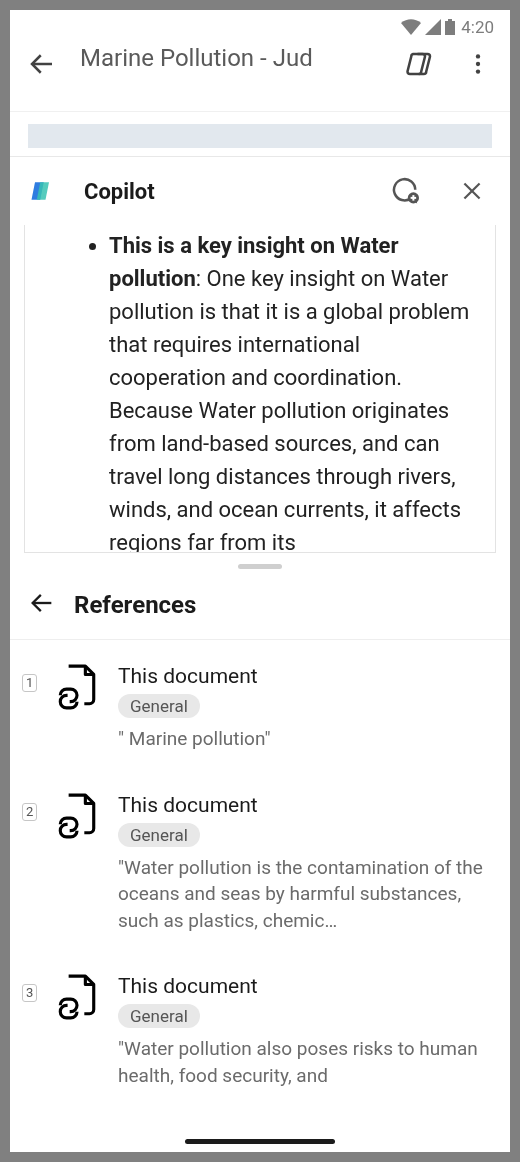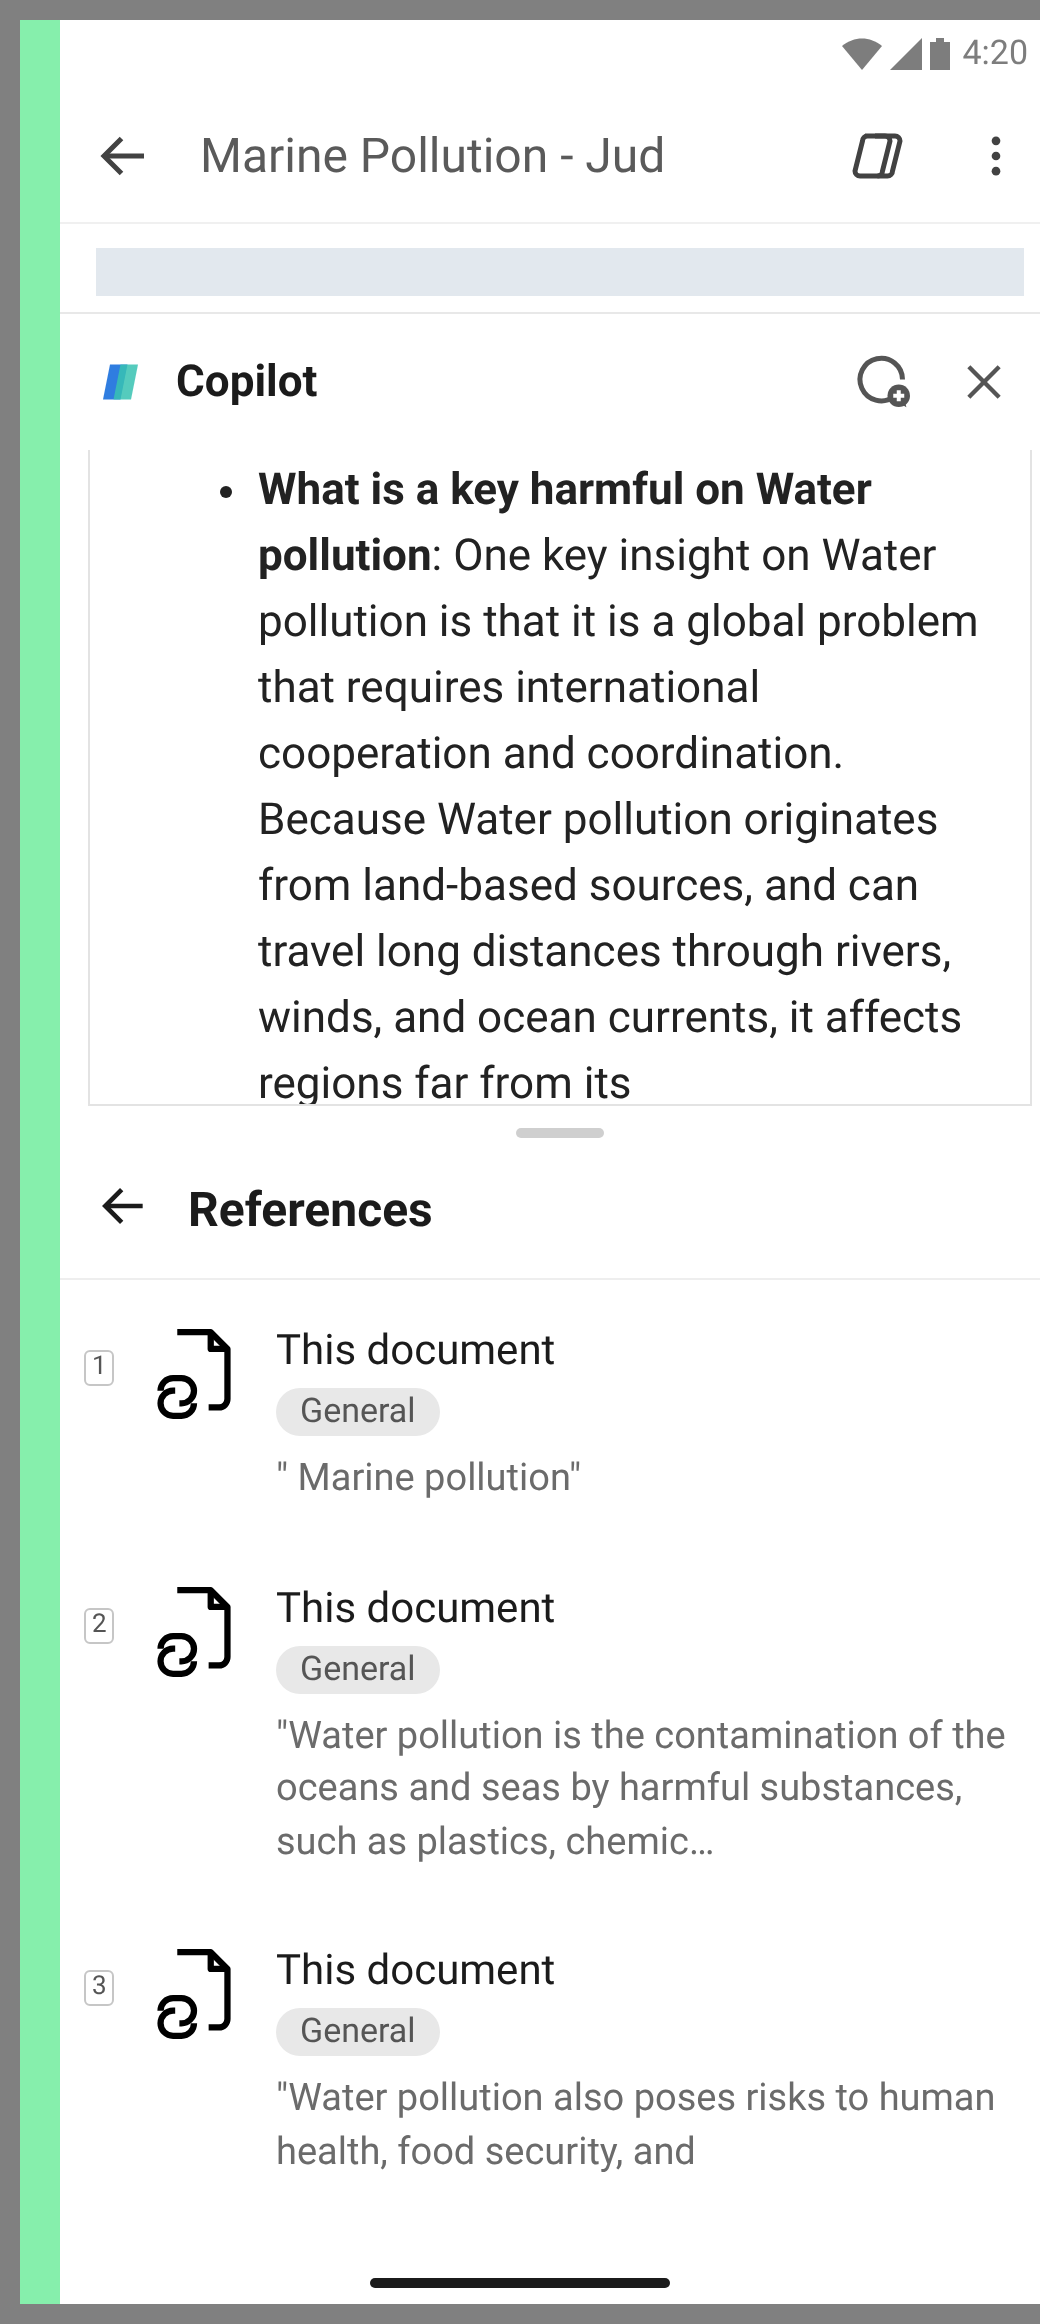--- a/index.html
+++ b/index.html
@@ -1,34 +1,34 @@
 <!DOCTYPE html>
 <html><head>
   <meta charset="utf-8">
   <style>
     * { box-sizing: border-box; margin: 0; padding: 0; }
     html, body { width: 520px; height: 1162px; font-family: -apple-system, "Segoe UI", Roboto, sans-serif; background: #808080; overflow: hidden; }
-    .device { position: relative; width: 520px; height: 1162px; background: #86efac; border: 10px solid #808080; padding-left: 20px; }
+    .device { position: relative; width: 520px; height: 1162px; background: #86efac; border: 10px solid #808080; }
     .inner { width: 500px; height: 1142px; background: #fff; display: flex; flex-direction: column; }
 
     
     .status-bar { height: 34px; display: flex; align-items: center; justify-content: flex-end; padding: 0 16px; color: #7d7d7d; font-size: 17px; gap: 6px; }
     .status-icons { display: flex; gap: 4px; align-items: center; }
 
     
-    .app-bar { height: 68px; display: flex; align-items: center; padding: 0 12px; gap: 18px; border-bottom: 1px solid #f0f0f0; }
+    .app-bar { height: 68px; display: flex; align-items: flex-start; padding: 0 12px; gap: 18px; border-bottom: 1px solid #f0f0f0; }
     .app-title { flex: 1; font-size: 24px; color: #5a5a5a; white-space: nowrap; overflow: hidden; }
     .app-bar .icon-btn { width: 40px; height: 40px; display:flex; align-items:center; justify-content:center; color:#424242; }
 
     
     .doc-peek { height: 44px; background:#fff; padding:12px 18px 0 18px; }
     .doc-peek-inner { height: 24px; background:#e2e8ee; }
 
     
-    .copilot-hdr { display:flex; align-items:center; padding: 14px 18px; gap:12px; border-top:1px solid #e8e8e8; }
+    .copilot-hdr { display:flex; align-items:center; padding: 14px 18px; gap:28px; border-top:1px solid #e8e8e8; }
     .copilot-title { font-size: 22px; font-weight: 700; color:#1b1b1b; flex:1; }
     .copilot-hdr .icon-btn { width:40px; height:40px; display:flex; align-items:center; justify-content:center; color:#555; }
 
     
     .copilot-body { border:1px solid #e3e3e3; margin: 0 14px; border-top:none; padding: 4px 0 0 0; height: 328px; overflow:hidden; }
     .copilot-body ul { list-style: disc; padding-left: 84px; padding-right: 22px; }
     .copilot-body li { font-size: 22px; line-height: 1.5; color:#222; }
     .bump { margin-top: -4px;}
     .copilot-body li .bold { font-weight:700; }
 
@@ -122,21 +122,21 @@
       <div class="icon-btn">
         <svg width="26" height="26" viewBox="0 0 24 24" fill="none" stroke="#555" stroke-width="2">
             <line x1="5" y1="5" x2="19" y2="19"></line>
             <line x1="19" y1="5" x2="5" y2="19"></line>
           </svg>
       </div>
     </div>
 
     <div class="copilot-body">
       <ul>
-        <li><span class="bold">What is a key harmful on Water pollution</span><span>: One key insight on Water pollution is that it is a global problem that requires international cooperation and coordination. Because Water pollution originates from land-based sources, and can travel long distances through rivers, winds, and ocean currents, it affects regions far from its</span></li>
+        <li><span class="bold">This is a key insight on Water pollution</span><span>: One key insight on Water pollution is that it is a global problem that requires international cooperation and coordination. Because Water pollution originates from land-based sources, and can travel long distances through rivers, winds, and ocean currents, it affects regions far from its</span></li>
       </ul>
     </div>
 
     <div class="handle-wrap">
       <div class="handle"></div>
     </div>
 
     <div class="refs-hdr">
       <div class="icon-btn" style="width:auto;height:auto;">
         <svg width="28" height="28" viewBox="0 0 24 24" fill="none" stroke="#1b1b1b" stroke-width="2">

